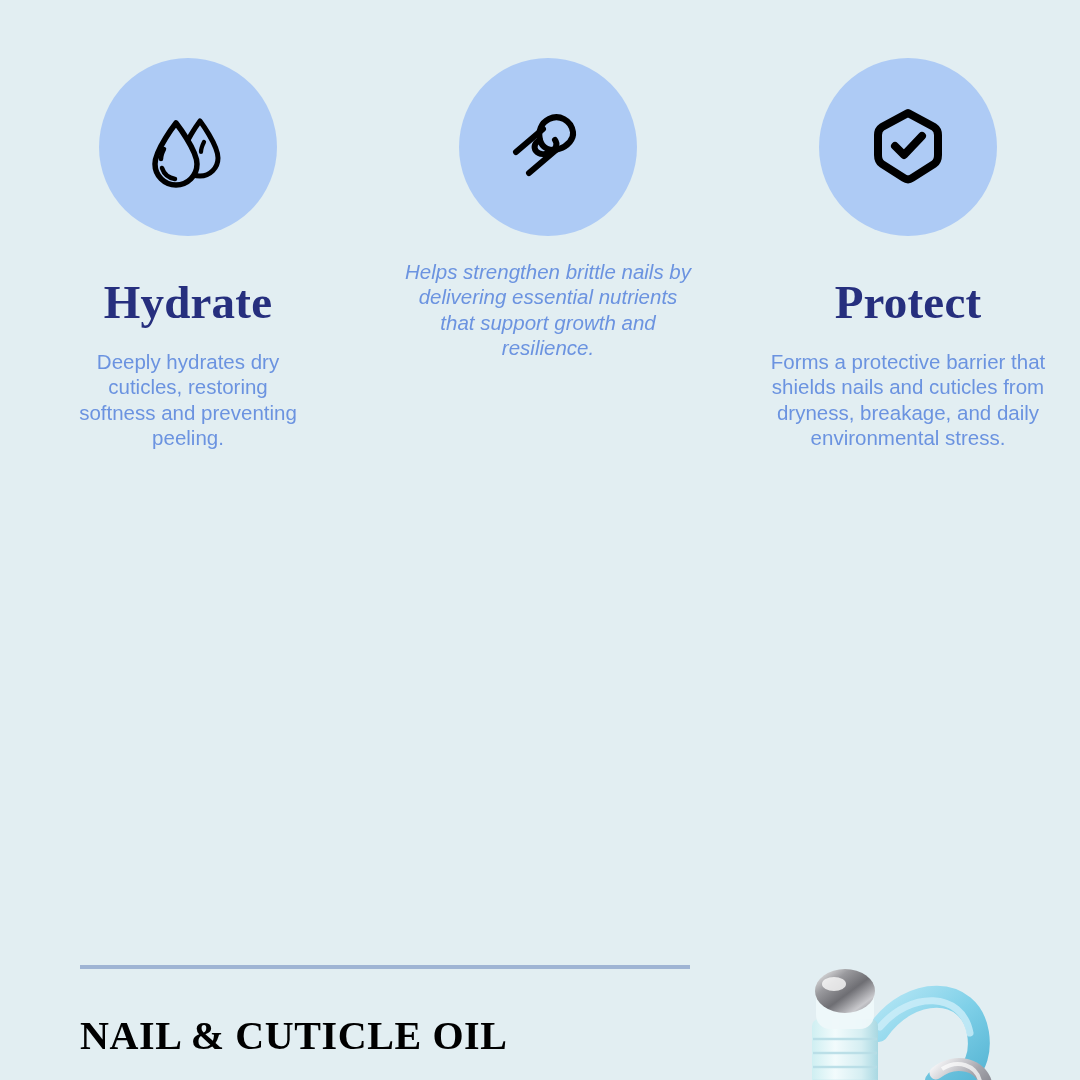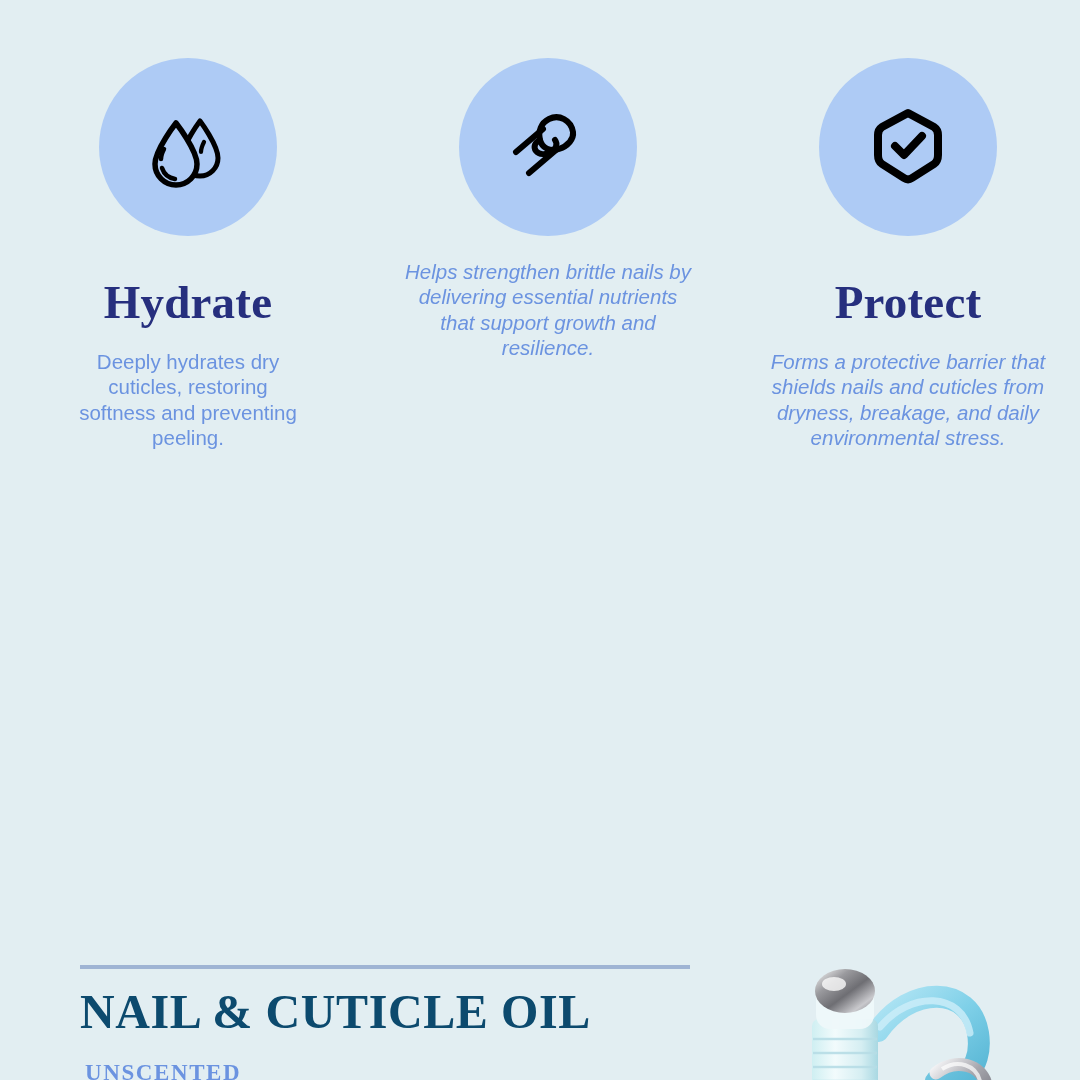--- a/index.html
+++ b/index.html
@@ -41,38 +41,38 @@
     color:#6b93e0;
     font-size:20.5px;
     line-height:1.24;
     text-align:center;
     margin-top:23px;
     width:100%;
     padding:0 18px;
   }
   .benefit-1 .benefit-desc { padding:0 52px; }
   .benefit-2 .benefit-desc { padding:0 28px;font-style:italic; }
-  .benefit-3 .benefit-desc { padding:0 24px;font-style:italic; }
+  .benefit-3 .benefit-desc { padding:0 24px; }
 
   
   .lower { position:relative; width:1080px; }
 
   .info {
     position:absolute;
     left:80px; top:0; width:612px;
   }
   .rule { height:4px; background:#9fb4d4; width:610px; }
 
   .product-title {
     font-family:"Liberation Serif", serif;
     font-weight:bold;
-    color:#0c4a6e;
-    font-size:48px;
+    color:#000000;
+    font-size:40px;
     letter-spacing:0.6px;
-    margin-top:18px;
+    margin-top:46px;
     line-height:1.05;
   }
   .product-sub {
     font-family:"Liberation Serif", serif;
     font-weight:bold;
     color:#6b93e0;
     font-size:23px;
     letter-spacing:1.6px;
     margin-top:23px;
     margin-left:5px;

